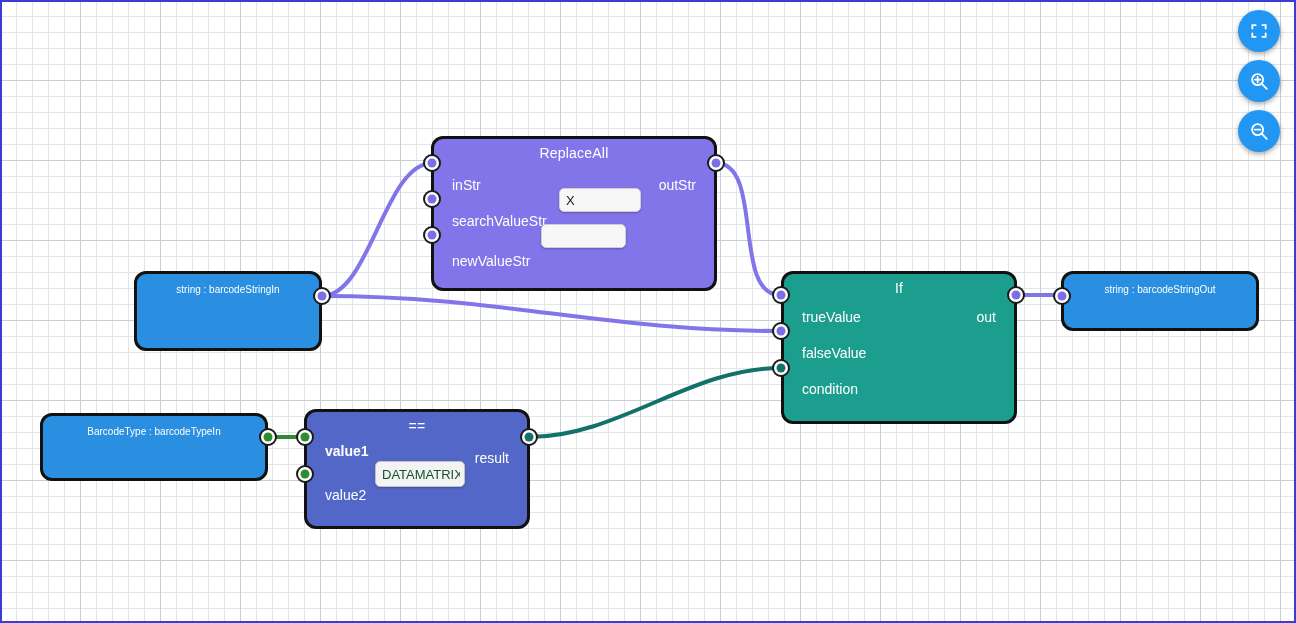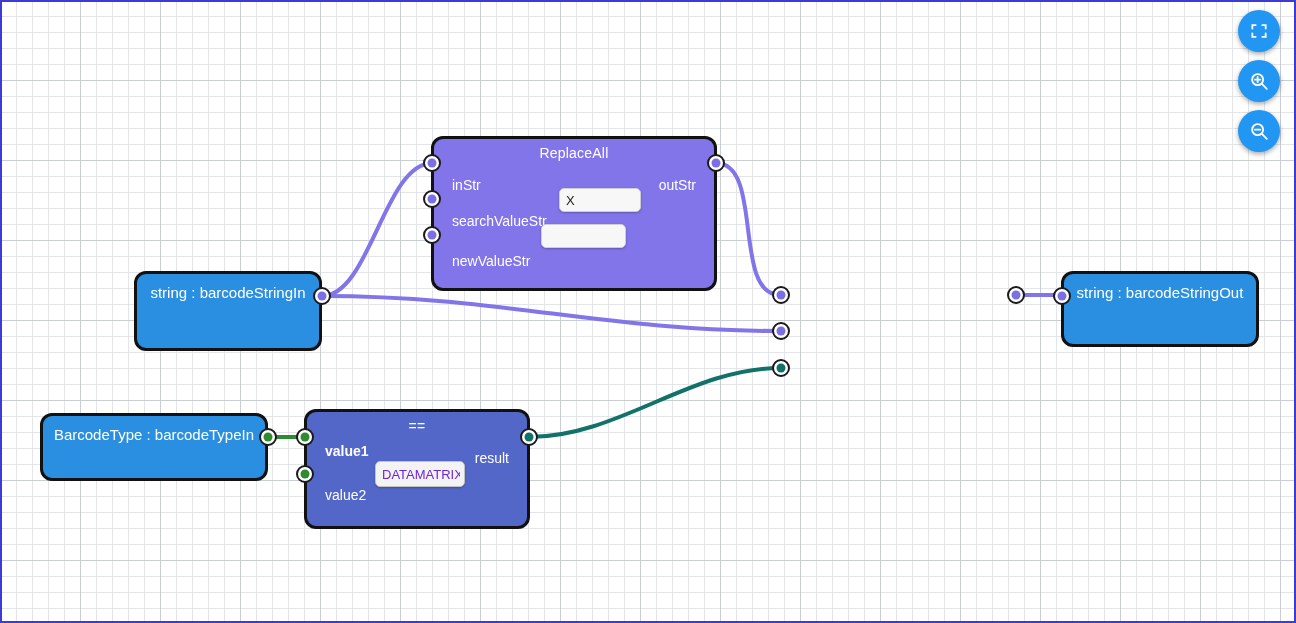--- a/index.html
+++ b/index.html
@@ -39,21 +39,21 @@
   .node-title{
     position:absolute;left:0;right:0;top:6px;
     text-align:center;font-size:14px;color:#ffffff;
     letter-spacing:.2px;
   }
   .var-node{
     background:#2a8fe0;
   }
   .var-label{
     position:absolute;left:0;right:0;top:10px;
-    text-align:center;font-size:15px;color:#ffffff;
+    text-align:center;font-size:10px;color:#ffffff;
   }
   .op-replace{background:#8274e9;}
   .op-if{background:#1b9e8e;}
   .op-eq{background:#5367c9;}
 
   .port-row{
     position:absolute;height:22px;line-height:22px;font-size:14px;white-space:nowrap;
   }
   .port-row.in{left:18px;}
   .port-row.out{right:18px;text-align:right;}
@@ -87,21 +87,21 @@
     padding:0 6px;
     box-shadow:0 1px 2px rgba(0,0,0,.25);
   }
   .selectfield{
     position:absolute;
     box-sizing:border-box;
     height:26px;
     background:#f3f3f3;
     border:1px solid #c2c2c2;
     border-radius:5px;
-    color:#6d28d9;
+    color:#14532d;
     font-size:13px;
     font-family:"Liberation Sans", sans-serif;
     padding:0 4px 0 6px;
     box-shadow:0 1px 2px rgba(0,0,0,.25);
     appearance:none;-webkit-appearance:none;
   }
   .select-wrap{position:absolute;}
 
   
   .tool-btn{
@@ -161,26 +161,35 @@
   </div>
 
   <input class="txtfield" type="text" style="left: 557px; top: 186px; width: 82px;" value="X">
   <input class="txtfield" type="text" style="left: 539px; top: 222px; width: 85px;" value="">
 
   <div class="port" style="left:421px;top:152px;"></div>
   <div class="port" style="left:421px;top:188px;"></div>
   <div class="port" style="left:421px;top:224px;"></div>
   <div class="port" style="left:705px;top:152px;"></div>
 
+  <div class="node op-if" style="left:779px;top:250px;width:236px;height:153px;">
+    <div class="node-title">If</div>
+
+    <div class="port-row in" style="top:32px;">trueValue</div>
+    <div class="port-row in" style="top:68px;">falseValue</div>
+    <div class="port-row in" style="top:104px;">condition</div>
+
+    <div class="port-row out" style="top:32px;">out</div>
+  </div>
   <div class="port" style="left:770px;top:284px;"></div>
   <div class="port" style="left:770px;top:320px;"></div>
   <div class="port teal" style="left:770px;top:357px;"></div>
   <div class="port" style="left:1005px;top:284px;"></div>
 
-  <div class="node var-node" style="left:1059px;top:250px;width:198px;height:76px;">
+  <div class="node var-node" style="left:1059px;top:250px;width:198px;height:60px;">
     <div class="var-label">string : barcodeStringOut</div>
   </div>
   <div class="port" style="left:1051px;top:285px;"></div>
 
   <div class="node var-node" style="left:38px;top:392px;width:228px;height:68px;">
     <div class="var-label">BarcodeType : barcodeTypeIn</div>
   </div>
   <div class="port green" style="left:257px;top:426px;"></div>
 
   <div class="node op-eq" style="left:302px;top:388px;width:226px;height:120px;">

